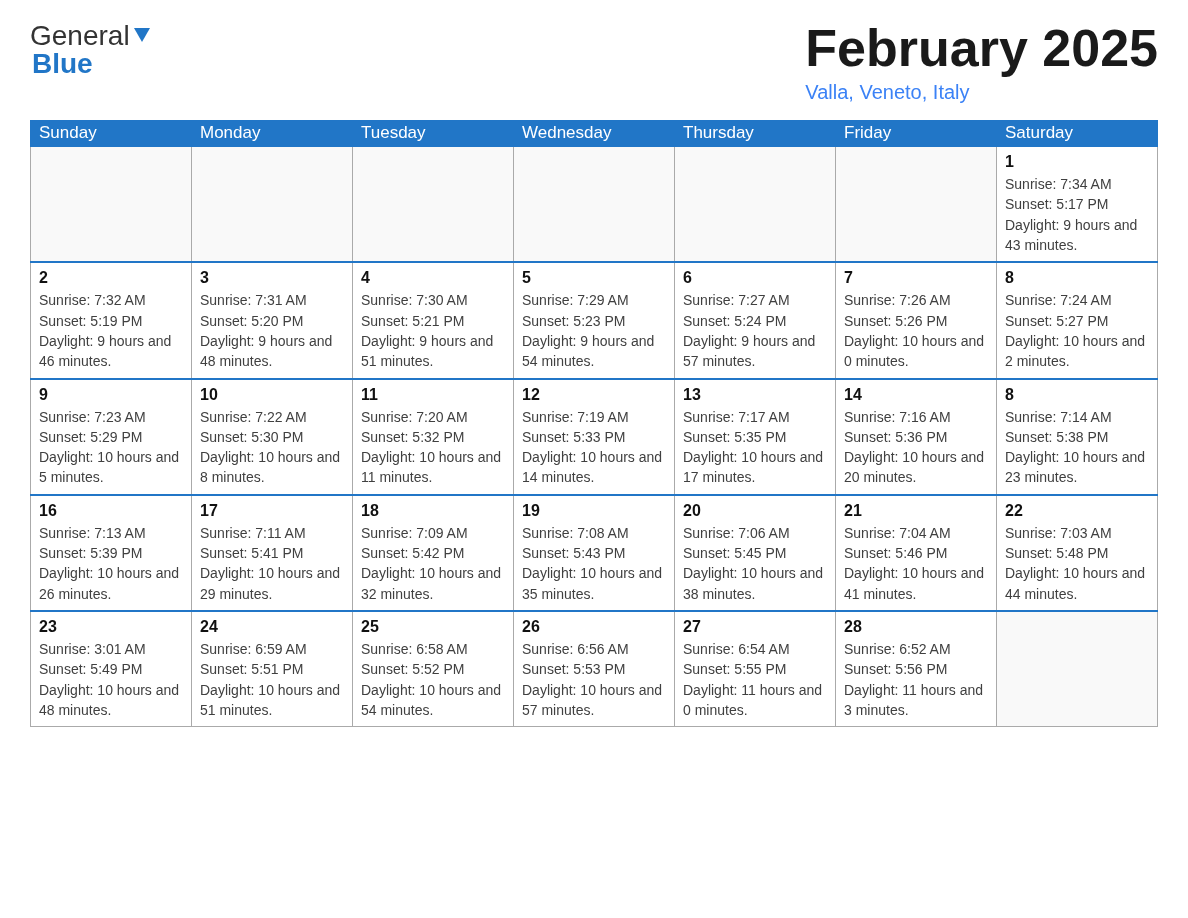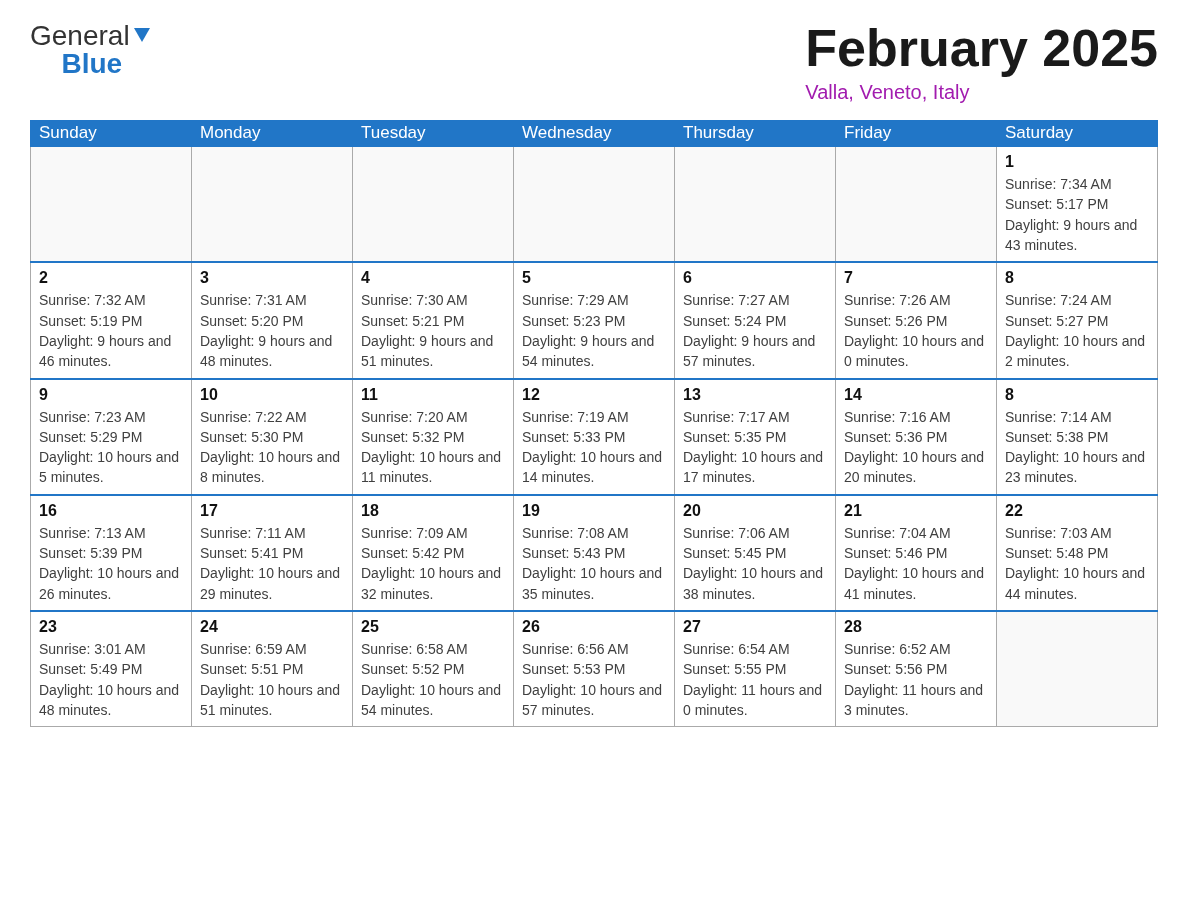--- a/index.html
+++ b/index.html
@@ -12,21 +12,21 @@
     }
     .header {
       display: flex;
       justify-content: space-between;
       align-items: flex-start;
       margin-bottom: 16px;
     }
     .logo {
       display: flex;
       flex-direction: column;
-      align-items: center;
+      align-items: flex-start;
     }
     .logo-text {
       display: flex;
       align-items: center;
       font-size: 28px;
       font-weight: normal;
       color: #333;
     }
     .logo-general { color: #333; font-weight: normal; }
     .logo-subtitle {
@@ -40,21 +40,21 @@
       text-align: left;
     }
     .month-title {
       font-size: 52px;
       font-weight: bold;
       color: #1a1a1a;
       line-height: 1.1;
     }
     .location {
       font-size: 20px;
-      color: #a21caf;
+      color: #3b82f6;
       margin-top: 4px;
     }
     .calendar {
       width: 100%;
       border-collapse: collapse;
     }
     .calendar th {
       background: #2176c7;
       color: #fff;
       padding: 2px 8px;

